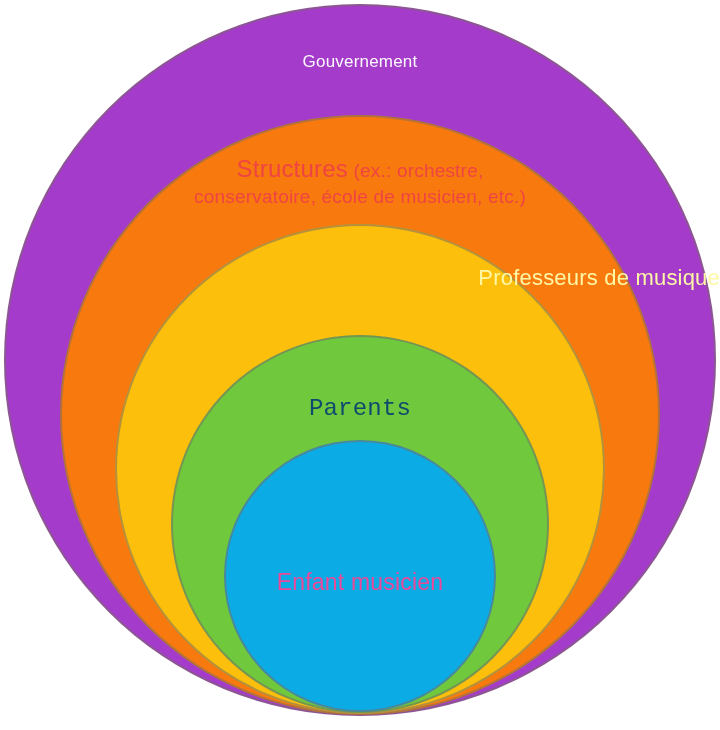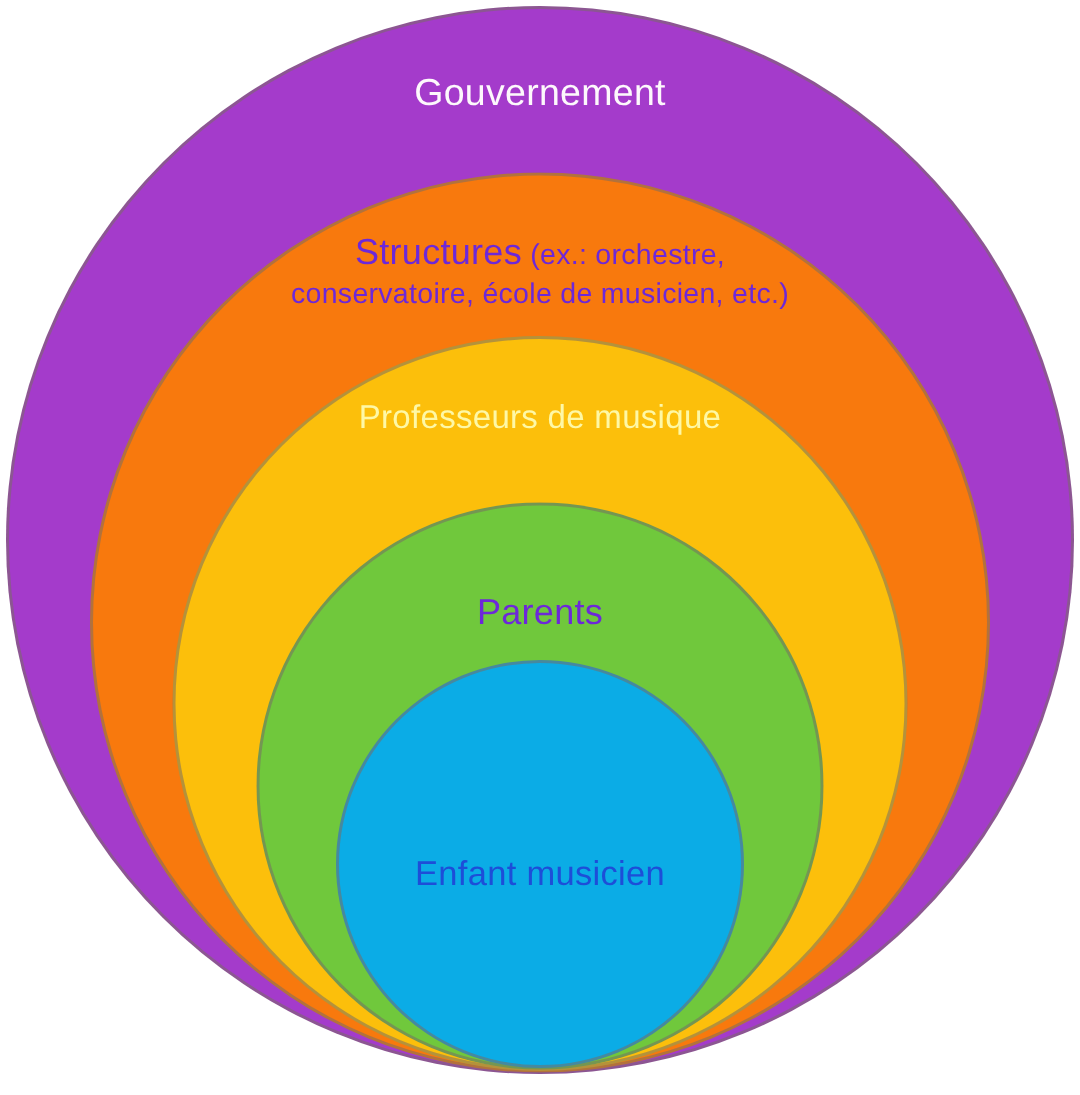--- a/index.html
+++ b/index.html
@@ -28,52 +28,52 @@
   .c-enfant       { left: 224px; top: 440px; width: 272px; height: 272px; }
 
   .label {
     position: absolute;
     left: 0;
     width: 100%;
     text-align: center;
     white-space: nowrap;
     letter-spacing: 0.2px;
   }
-  .label-gouvernement { top: 46px;  font-size: 25px; line-height: 32px; }
+  .label-gouvernement { top: 46px;  font-size: 17px; line-height: 32px; }
   .label-structures   { top: 156px; font-size: 19px; line-height: 26px; }
   .label-structures .structures-title { font-size: 24px; }
-  .label-professeurs  { top: 263px; font-size: 22px; line-height: 30px; }
+  .label-professeurs  { top: 263px; font-size: 22px; line-height: 30px; text-align: right; }
   .label-parents      { top: 394px; font-size: 24px; line-height: 30px; }
   .label-enfant       { top: 567px; font-size: 23px; line-height: 30px; }
 </style>
 </head>
 <body>
 
 <div class="stage">
 
   <div class="circle c-gouvernement" style="background-color: rgb(164, 59, 203);"></div>
 
   <div class="circle c-structures" style="background-color: rgb(248, 121, 13);"></div>
 
   <div class="circle c-professeurs" style="background-color: rgb(252, 191, 11);"></div>
 
   <div class="circle c-parents" style="background-color: rgb(112, 200, 60);"></div>
 
   <div class="circle c-enfant" style="background-color: rgb(11, 172, 230);"></div>
 
   <div class="label label-gouvernement" style="color: rgb(253, 248, 252);">Gouvernement</div>
 
-  <div class="label label-structures" style="color: #6d28d9;">
+  <div class="label label-structures" style="color: #ef4444;">
     <div>
       <span class="structures-title">Structures</span><span> (ex.: orchestre,</span>
     </div>
     <div>conservatoire, école de musicien, etc.)</div>
   </div>
 
   <div class="label label-professeurs" style="color: rgb(254, 248, 166);">
     <div>Professeurs de musique</div>
   </div>
 
-  <div class="label label-parents" style="color: #6d28d9;">Parents</div>
+  <div class="label label-parents" style="color: #0c4a6e; font-family: Liberation Mono, monospace;">Parents</div>
 
-  <div class="label label-enfant" style="color: #1d4ed8;">Enfant musicien</div>
+  <div class="label label-enfant" style="color: #ec4899;">Enfant musicien</div>
 
 </div>
 
 </body></html>

